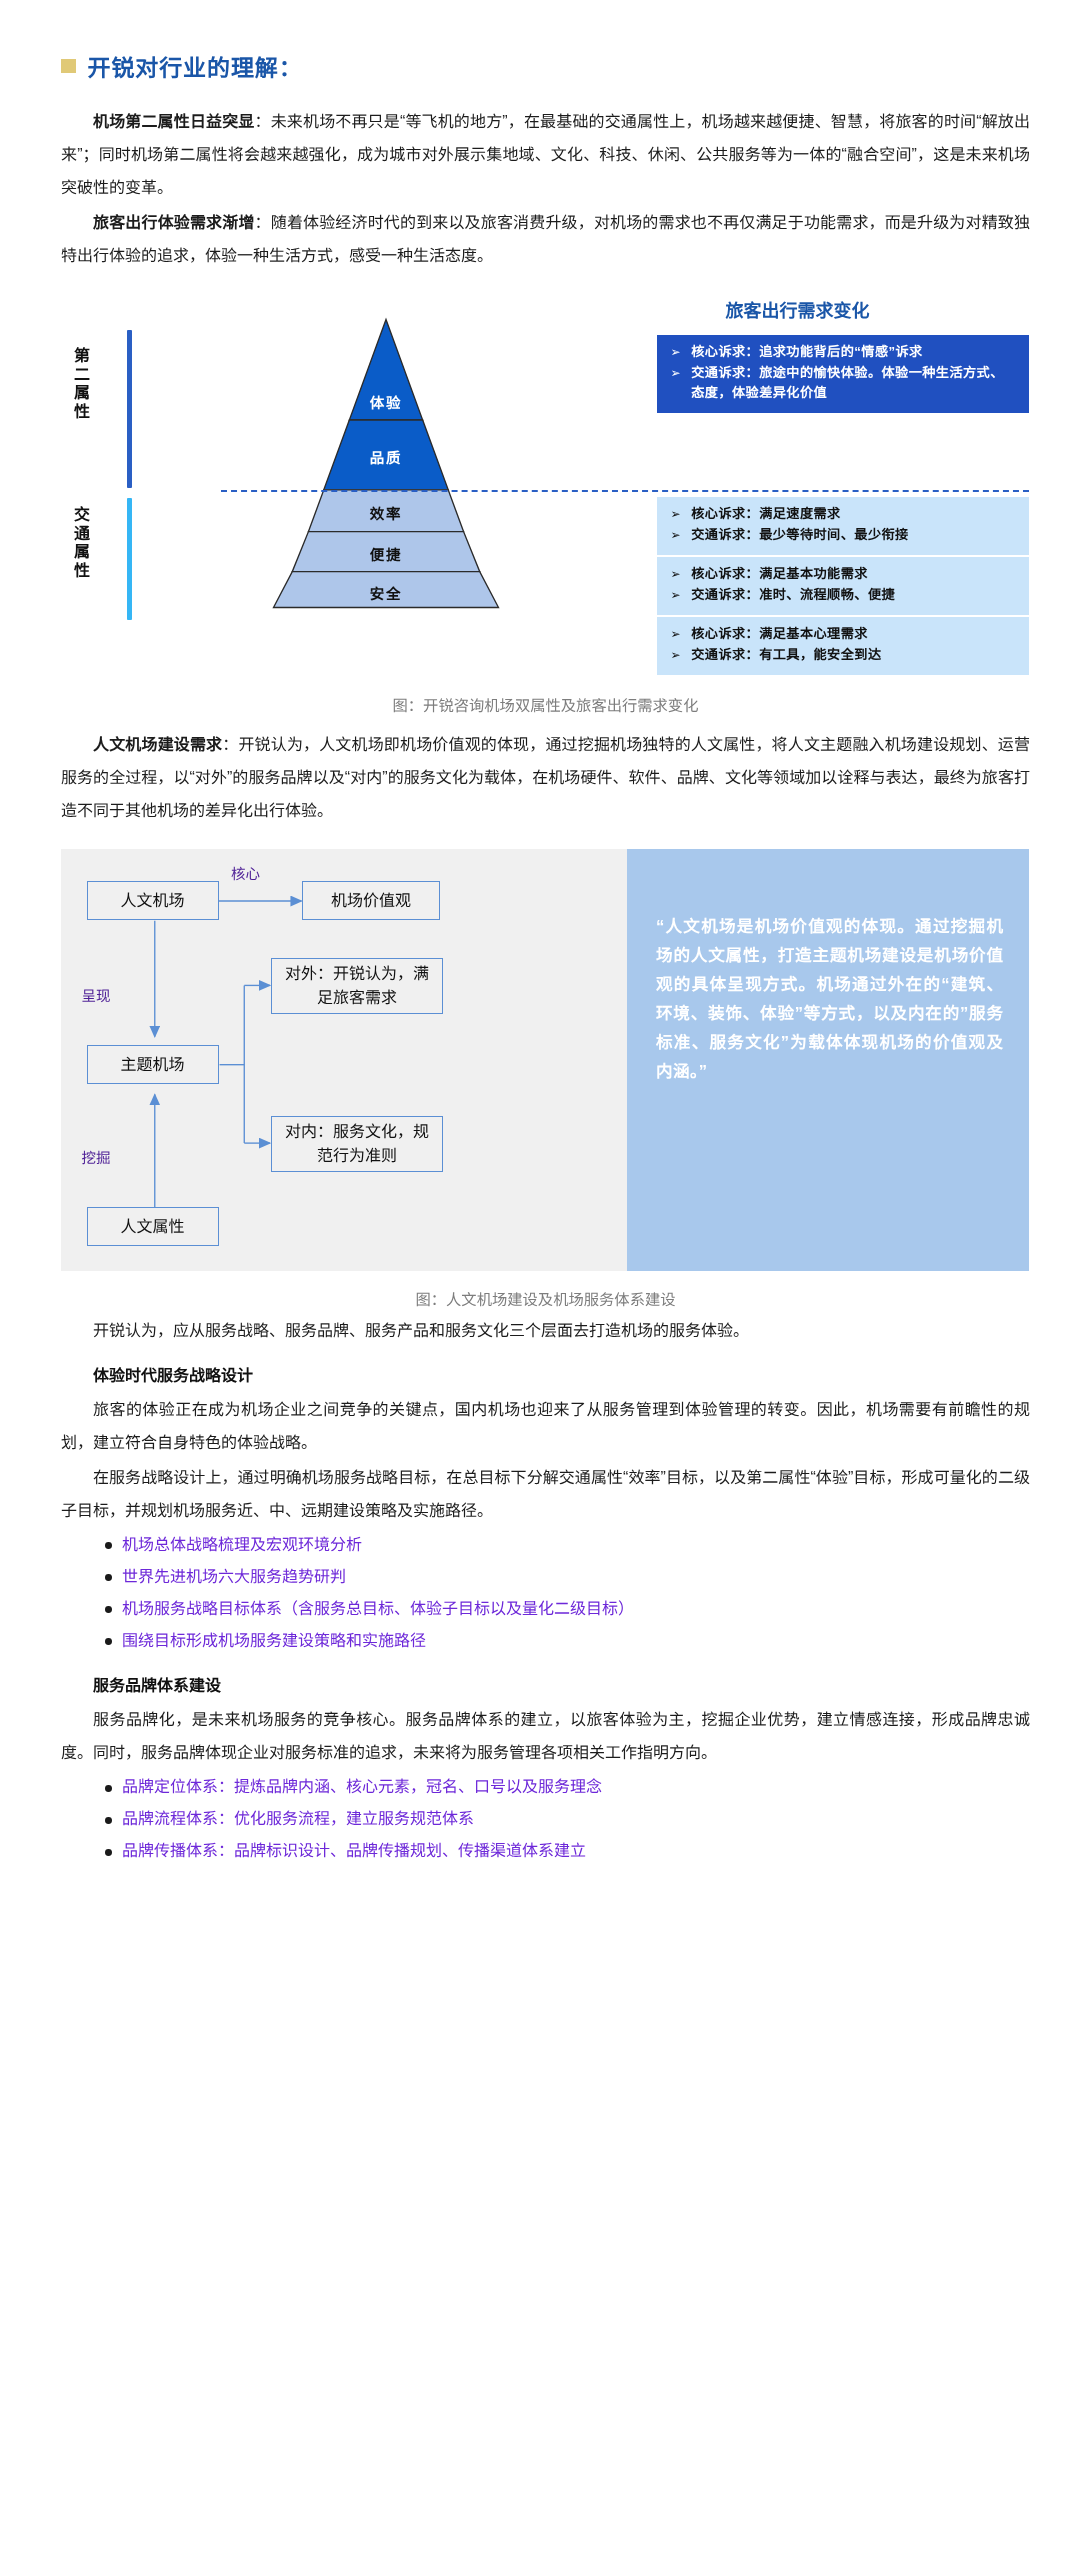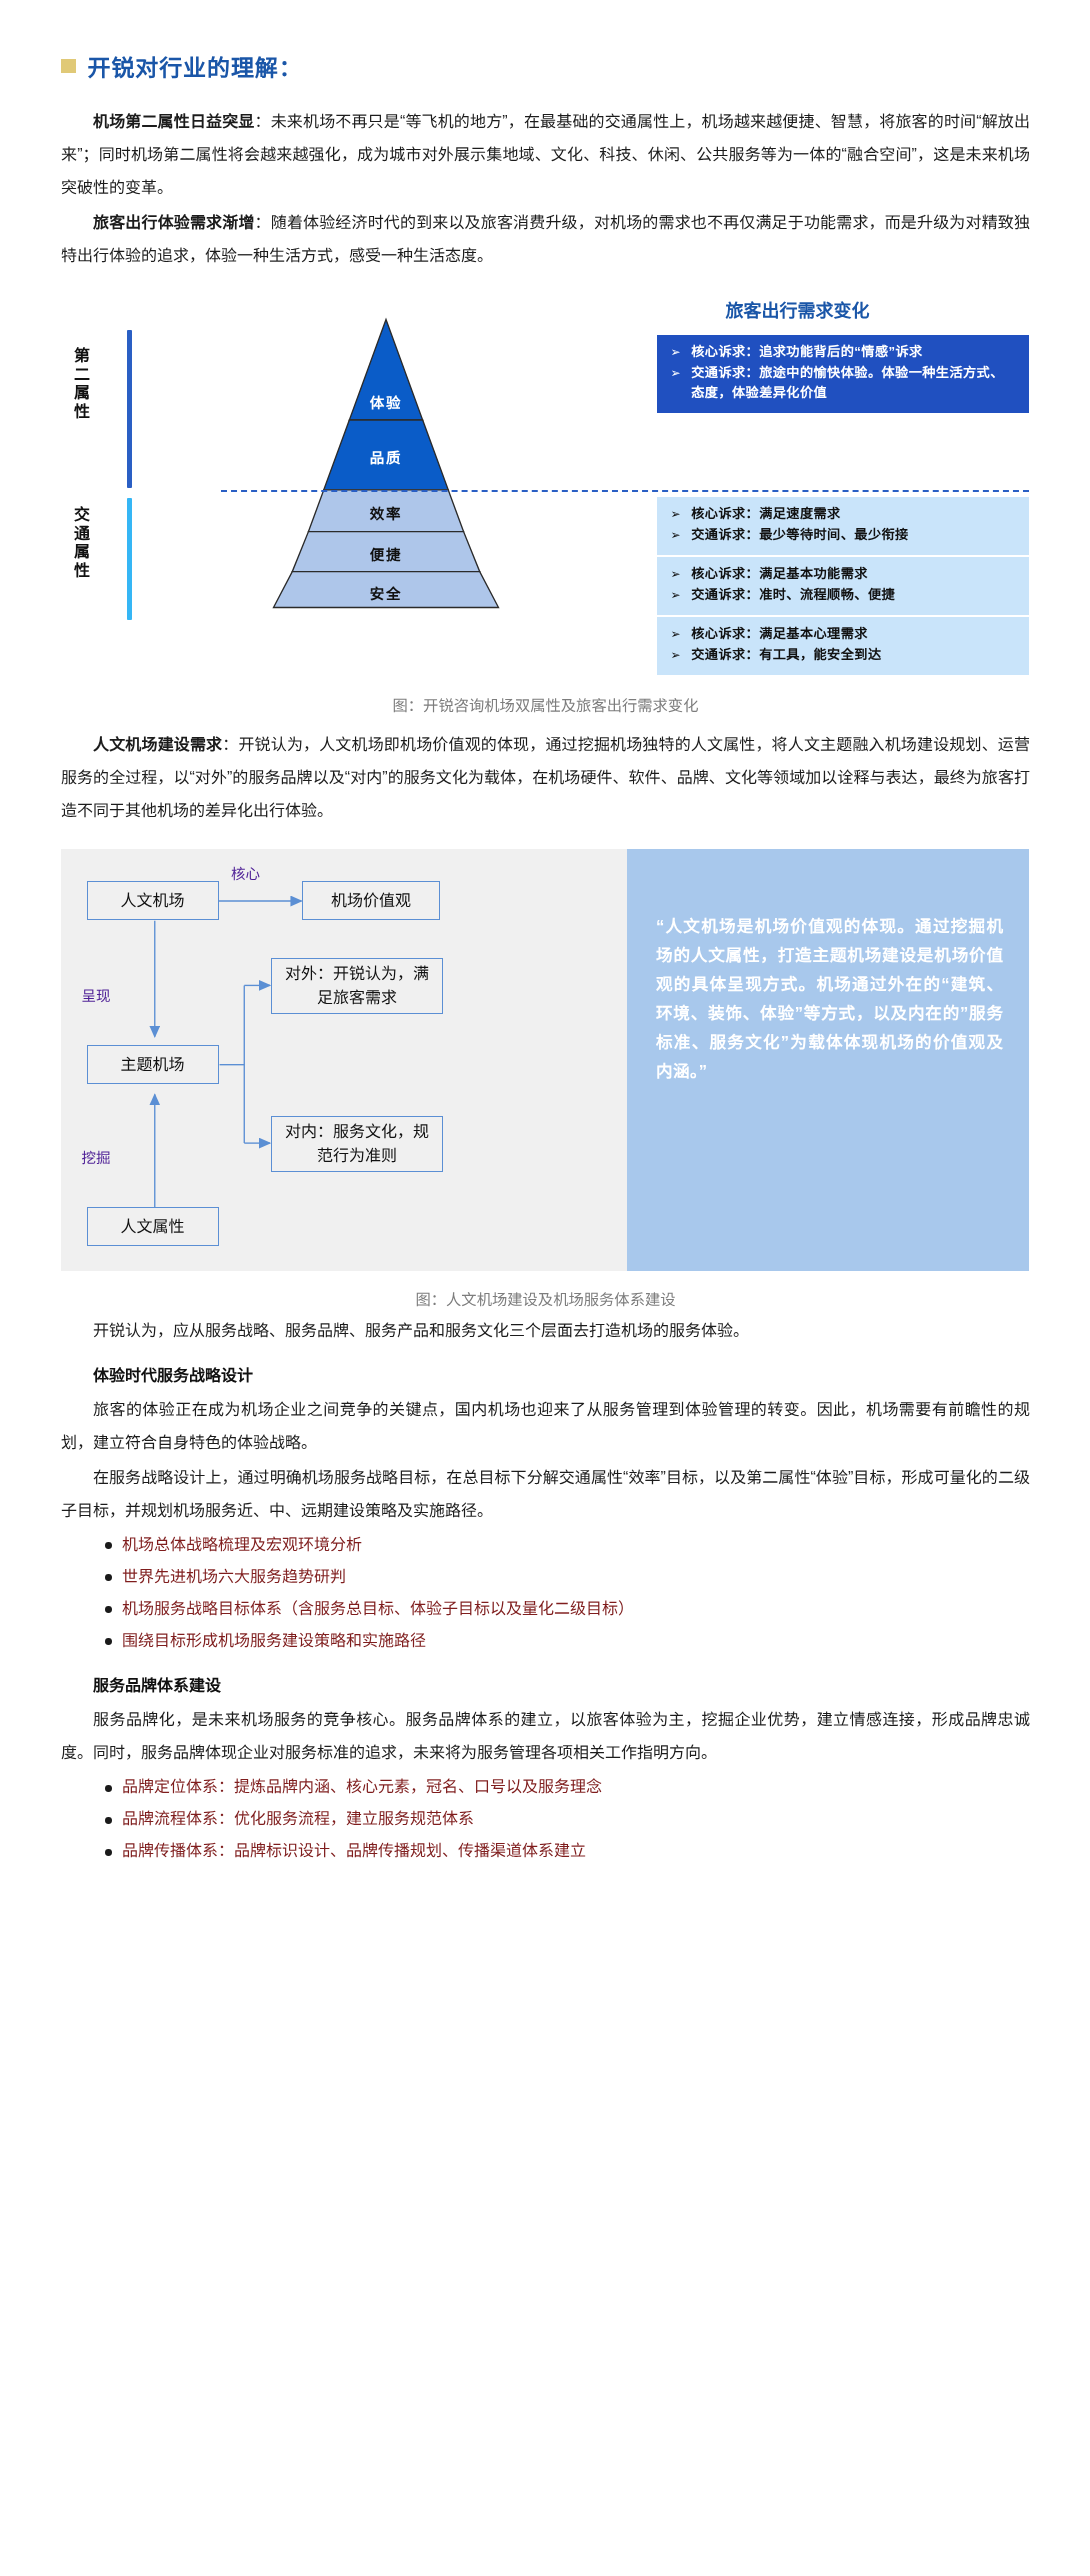--- a/index.html
+++ b/index.html
@@ -54,21 +54,21 @@
     text-indent: 2em;
     color: #111;
   }
 
   ul.dots { list-style: none; margin: 1.7px 0 3.4px 0; padding-left: 0; }
   ul.dots li {
     font-size: 16px;
     line-height: 32px;
     padding-left: 61px;
     position: relative;
-    color: #7f1d1d;
+    color: #6d28d9;
   }
   ul.dots li::before {
     content: "";
     position: absolute;
     left: 44px; top: 13.6px;
     width: 6.8px; height: 6.8px;
     border-radius: 50%;
     background: #1a1a1a;
   }
 

